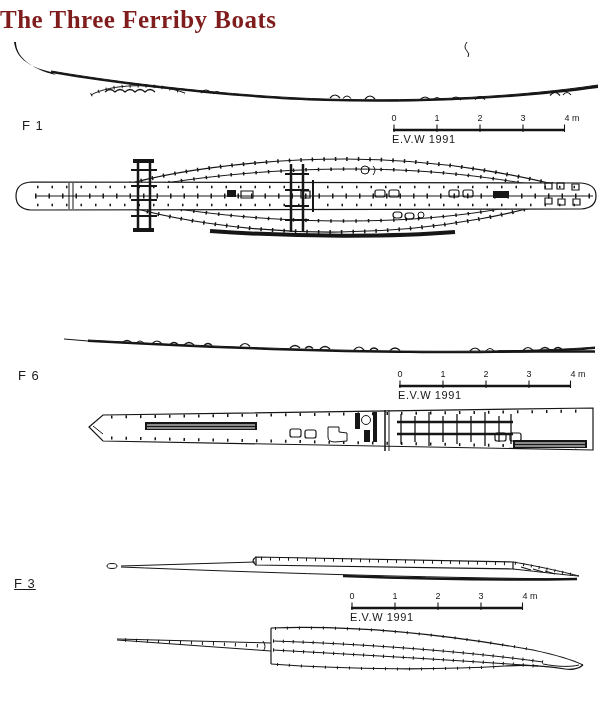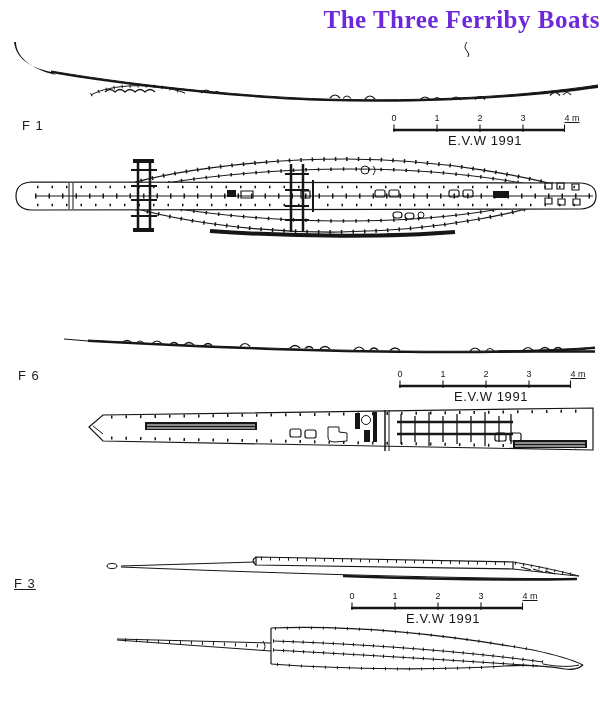--- a/index.html
+++ b/index.html
@@ -1,31 +1,31 @@
 <!DOCTYPE html>
 <html><head>
 <meta charset="utf-8">
 <style>
   html,body{margin:0;padding:0;background:#fff;}
   .stage{position:relative;width:600px;height:702px;background:#ffffff;overflow:hidden;
          font-family:"Liberation Sans",sans-serif;color:#161616;}
   .abs{position:absolute;}
-  .page-title{top:6px;left:0;right:0;text-align:right;
+  .page-title{top:6px;left:0;right:0;text-align:left;
               font-family:"Liberation Serif",serif;font-weight:600;font-size:25px;
-              letter-spacing:0.5px;color:#6d28d9;}
+              letter-spacing:0.5px;color:#7f1d1d;}
   .boat-label{font-size:13px;color:#1b1b1b;letter-spacing:1px;}
   svg{display:block;}
   path,line,ellipse,rect,circle{vector-effect:non-scaling-stroke;}
   
   .scalebar{position:absolute;width:210px;}
   .sb-nums{position:relative;height:11px;}
   .sbn{position:absolute;top:0;transform:translateX(-50%);font-size:9px;color:#161616;}
-  .sbn-end{white-space:nowrap;text-decoration:underline;}
-  .sb-sig{font-size:13px;letter-spacing:0.6px;color:#161616;width:186px;
-          text-align:center;margin-top:0px;}
+  .sbn-end{white-space:nowrap;}
+  .sb-sig{font-size:11px;letter-spacing:0.6px;color:#161616;width:186px;
+          text-align:left;margin-top:0px;}
 </style>
 </head>
 <body>
 
 <div class="stage">
 
   <div class="abs page-title">The Three Ferriby Boats</div>
 
   <svg class="abs" style="left:5px;top:40px;" width="595" height="68" viewBox="0 0 595 68">
     <g fill="none" stroke="#161616" stroke-width="1">

